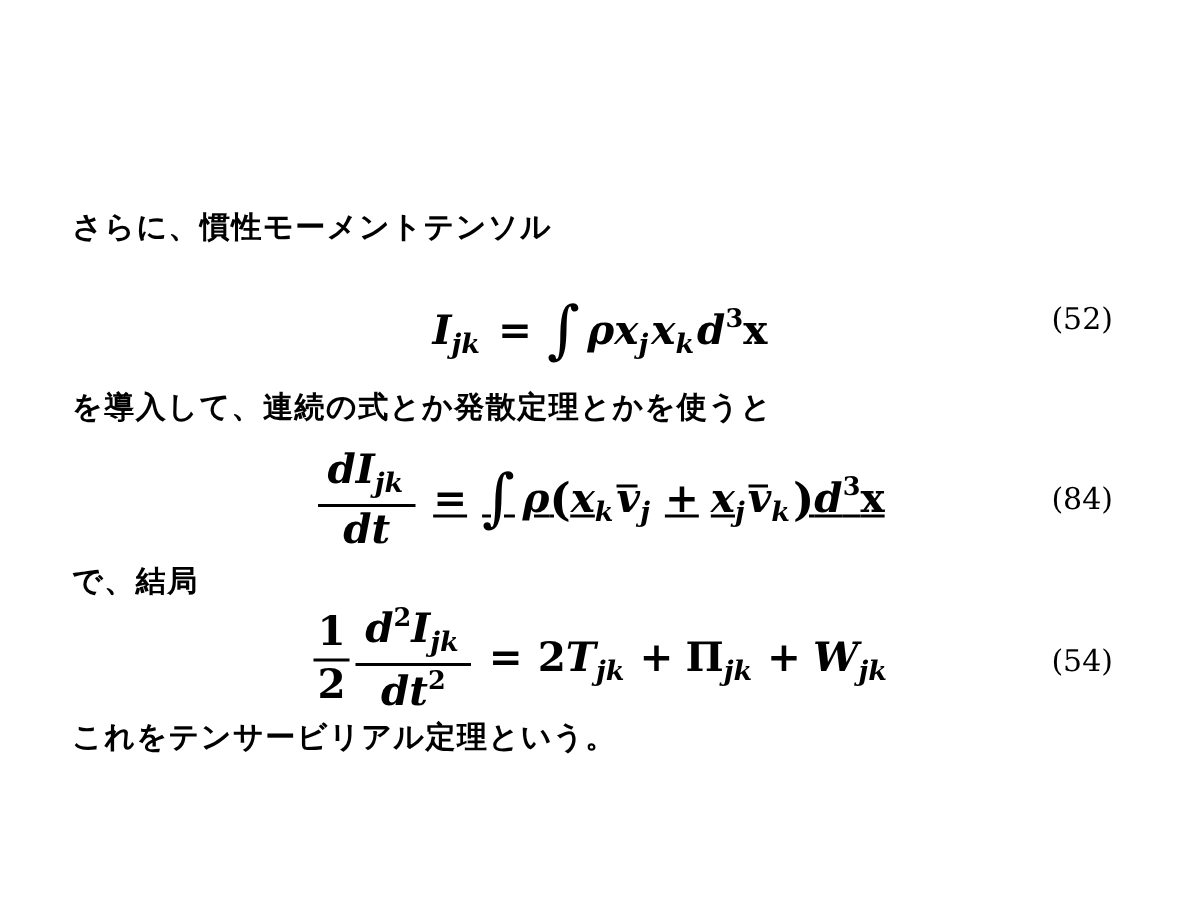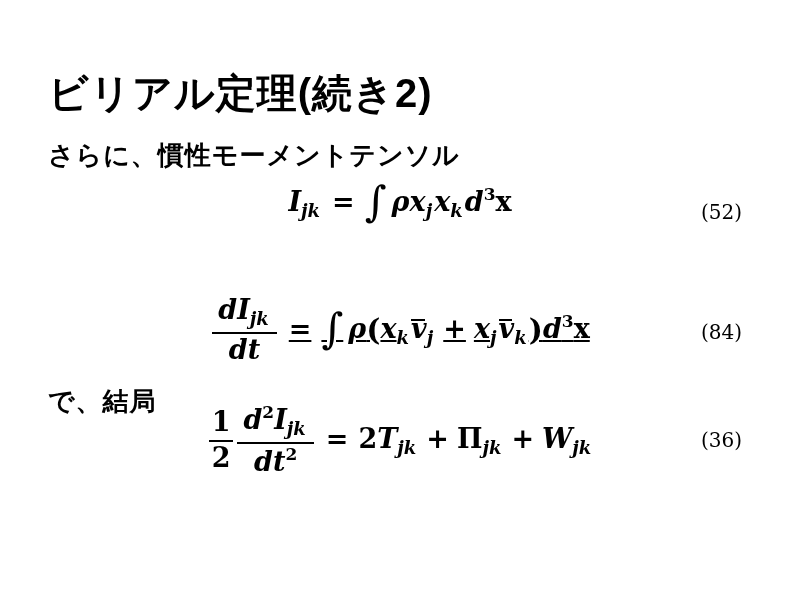--- a/index.html
+++ b/index.html
@@ -11,31 +11,31 @@
     font-family:"Liberation Sans", sans-serif;
   }
   .title {
     position:absolute; left:48px; top:66px;
     font-size:40px; font-weight:bold; letter-spacing:1px;
     font-family:"Liberation Sans", sans-serif;
     white-space:nowrap;
   }
   .para {
     position:absolute; left:48px;
-    font-size:26px; font-weight:bold; letter-spacing:1px;
+    font-size:20px; font-weight:bold; letter-spacing:1px;
     white-space:nowrap;
   }
   .para-1 { top:138px; }
   .para-2 { top:258px; }
-  .para-3 { top:384px; }
+  .para-3 { top:374px; }
   .para-4 { top:478px; }
 
   .eq-row {
     position:absolute; left:0; width:800px;
-    display:flex; justify-content:center; align-items:flex-start;
+    display:flex; justify-content:center; align-items:flex-end;
   }
   .eq-row-52 { top:184px; height:56px; }
   .eq-row-53 { top:296px; height:72px;text-decoration:underline; }
   .eq-row-54 { top:404px; height:72px; }
 
   .eq-number {
     position:absolute; right:58px; top:50%; transform:translateY(-50%);
     font-family:"DejaVu Serif", serif; font-weight:normal; font-style:normal;
     font-size:20px; color:var(--fg);
   }
@@ -62,36 +62,37 @@
   .frac-tight .fnum, .frac-tight .fden { padding-left:3px; padding-right:3px; }
 
   .ovwrap { position:relative; display:inline-block; }
   .ovbar  { position:absolute; left:0px; right:2px; top:6px; height:2px; background:var(--fg); }
 </style>
 </head>
 <body>
 
 <div class="slide">
 
-  <div class="title">ビリアル定理(続き2)</div>
 
   <div class="para para-1">さらに、慣性モーメントテンソル</div>
 
   <div class="eq-row eq-row-52">
     <span class="math"><span class="mi">I</span><span class="msub">jk</span><span class="mrel">=</span><span class="mint">∫</span><span class="mi">ρ</span><span class="mi">x</span><span class="msub">j</span><span class="mi">x</span><span class="msub">k</span><span class="mi">d</span><span class="msup">3</span><span class="mroman">x</span></span>
     <span class="eq-number">(52)</span>
   </div>
 
+  <div class="para para-2">を導入して、連続の式とか発散定理とかを使うと</div>
 
   <div class="eq-row eq-row-53">
     <span class="math"><span class="frac"><span class="fnum"><span class="mi">d</span><span class="mi">I</span><span class="msub">jk</span></span><span class="fden"><span class="mi">dt</span></span></span><span class="mrel">=</span><span class="mint">∫</span><span class="mi">ρ</span><span class="mparen">(</span><span class="mi">x</span><span class="msub">k</span><span class="ovwrap"><i class="ovbar"></i><span class="mi">v</span></span><span class="msub">j</span><span class="mop">+</span><span class="mi">x</span><span class="msub">j</span><span class="ovwrap"><i class="ovbar"></i><span class="mi">v</span></span><span class="msub">k</span><span class="mparen">)</span><span class="mi">d</span><span class="msup">3</span><span class="mroman">x</span></span>
     <span class="eq-number">(84)</span>
   </div>
 
   <div class="para para-3">で、結局</div>
 
   <div class="eq-row eq-row-54">
     <span class="math"><span class="frac frac-tight"><span class="fnum"><span class="mup">1</span></span><span class="fden"><span class="mup">2</span></span></span><span class="frac"><span class="fnum"><span class="mi">d</span><span class="msup">2</span><span class="mi">I</span><span class="msub">jk</span></span><span class="fden"><span class="mi">dt</span><span class="msup">2</span></span></span><span class="mrel">=</span><span class="mroman">2</span><span class="mi">T</span><span class="msub">jk</span><span class="mop">+</span><span class="mup">Π</span><span class="msub">jk</span><span class="mop">+</span><span class="mi">W</span><span class="msub">jk</span></span>
-    <span class="eq-number">(36)</span>
+    <span class="eq-number">(54)</span>
   </div>
 
+  <div class="para para-4">これをテンサービリアル定理という。</div>
 
 </div>
 
 </body></html>

